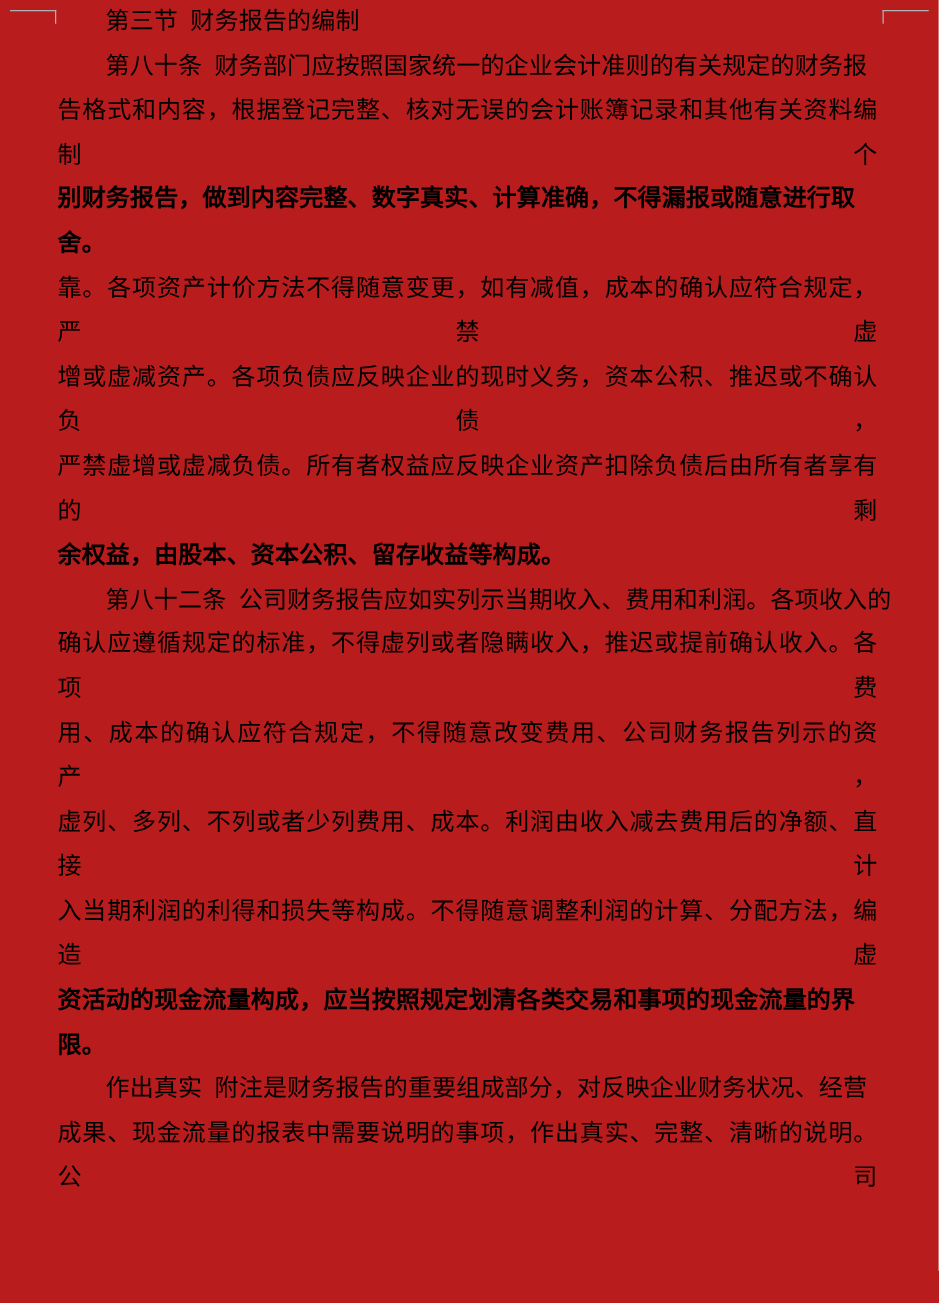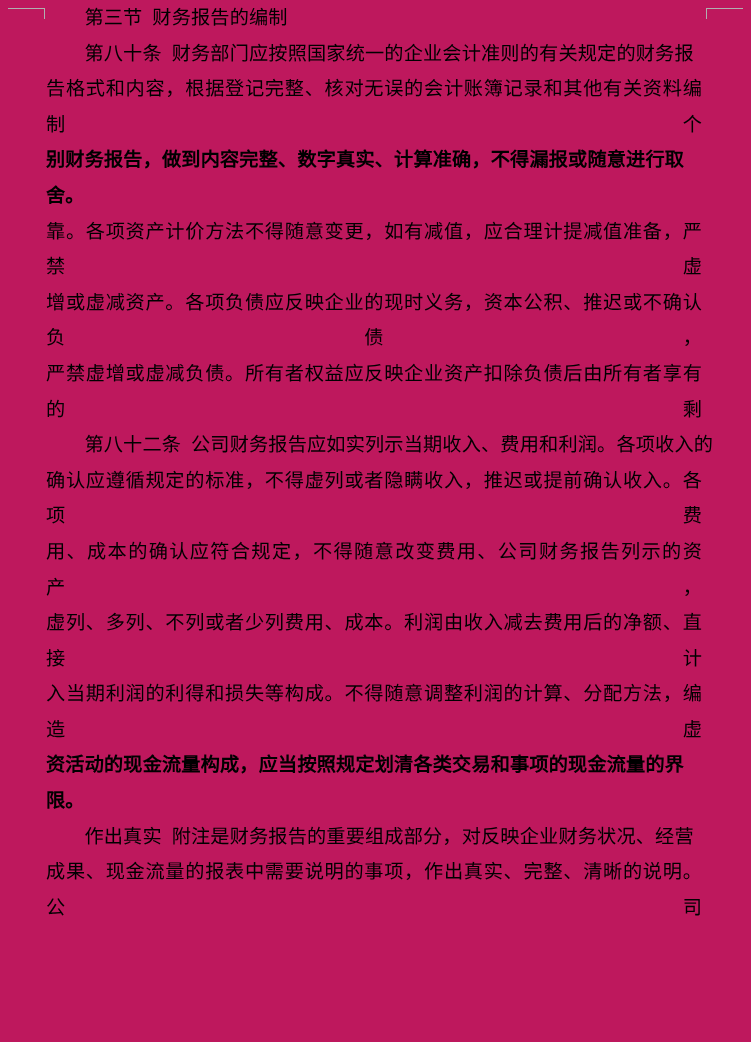--- a/index.html
+++ b/index.html
@@ -11,21 +11,21 @@
 
   body {
     font-family: "Liberation Serif", "DejaVu Serif", serif;
     color: #000000;
   }
 
   #page {
     position: relative;
     width: 751px;
     height: 1042px;
-    background: #be185d;
+    background: #b91c1c;
     overflow: hidden;
     box-sizing: border-box;
   }
 
   
   .crop-mark {
     position: absolute;
     background: transparent;
   }
   .crop-mark-tl {
@@ -92,23 +92,24 @@
 
     <div class="doc-line indent">第三节  财务报告的编制</div>
 
     <div>
       <div class="doc-line indent">第八十条  财务部门应按照国家统一的企业会计准则的有关规定的财务报</div>
       <div class="doc-line justify">告格式和内容，根据登记完整、核对无误的会计账簿记录和其他有关资料编制个</div>
       <div class="doc-line flush">别财务报告，做到内容完整、数字真实、计算准确，不得漏报或随意进行取舍。</div>
     </div>
 
     <div>
-      <div class="doc-line justify">靠。各项资产计价方法不得随意变更，如有减值，应合理计提减值准备，严禁虚</div>
+      <div class="doc-line justify">靠。各项资产计价方法不得随意变更，如有减值，成本的确认应符合规定，严禁虚</div>
       <div class="doc-line justify">增或虚减资产。各项负债应反映企业的现时义务，资本公积、推迟或不确认负债，</div>
       <div class="doc-line justify">严禁虚增或虚减负债。所有者权益应反映企业资产扣除负债后由所有者享有的剩</div>
+      <div class="doc-line flush">余权益，由股本、资本公积、留存收益等构成。</div>
     </div>
 
     <div>
       <div class="doc-line indent">第八十二条  公司财务报告应如实列示当期收入、费用和利润。各项收入的</div>
       <div class="doc-line justify">确认应遵循规定的标准，不得虚列或者隐瞒收入，推迟或提前确认收入。各项费</div>
       <div class="doc-line justify">用、成本的确认应符合规定，不得随意改变费用、公司财务报告列示的资产，</div>
       <div class="doc-line justify">虚列、多列、不列或者少列费用、成本。利润由收入减去费用后的净额、直接计</div>
       <div class="doc-line justify">入当期利润的利得和损失等构成。不得随意调整利润的计算、分配方法，编造虚</div>
     </div>
 

